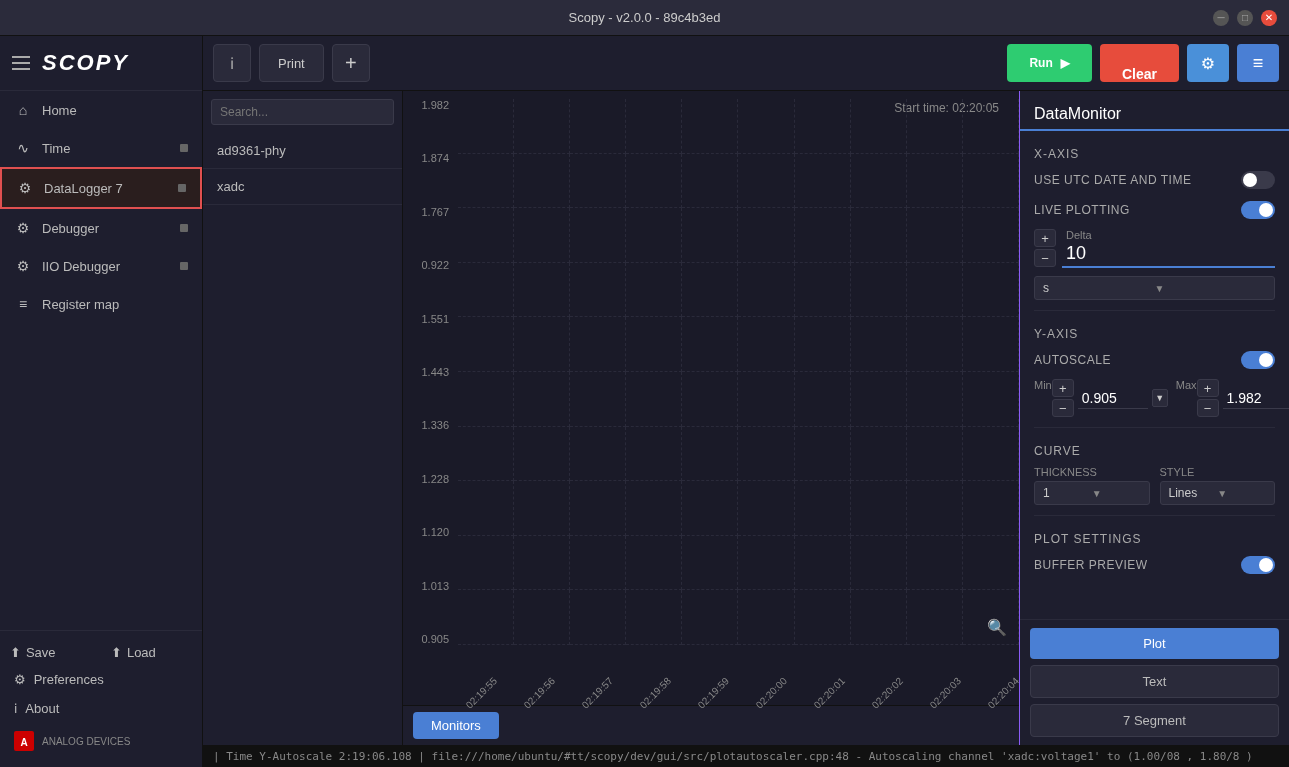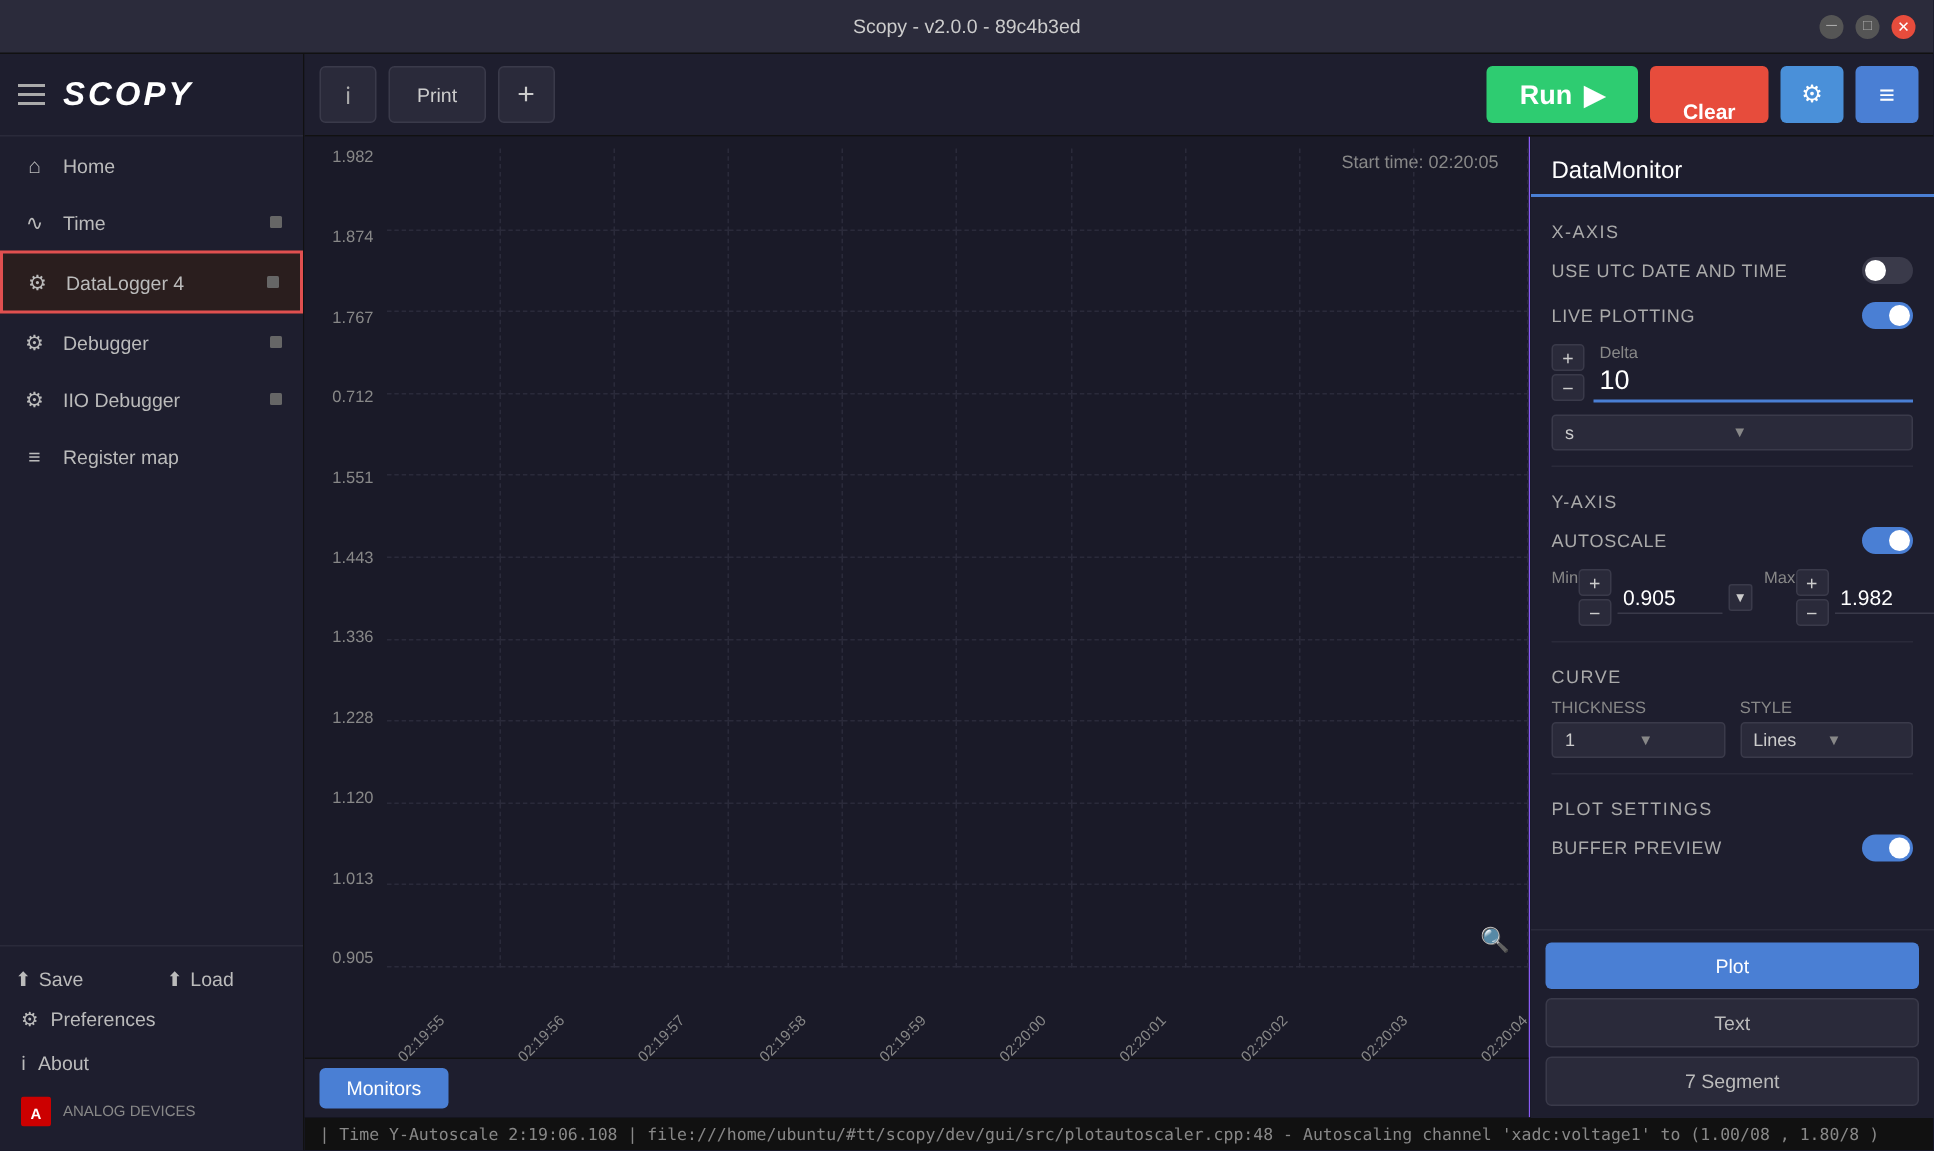--- a/index.html
+++ b/index.html
@@ -199,21 +199,21 @@
       font-size: 20px;
     }
     .toolbar-spacer { flex: 1; }
     .btn-run {
       height: 38px; padding: 0 22px;
       background: #2ecc71;
       border: none; border-radius: 4px;
       display: flex; align-items: center; gap: 8px;
       cursor: pointer;
       color: #fff;
-      font-size: 18px;
+      font-size: 12px;
       font-weight: bold;
     }
     .btn-clear {
       height: 38px; padding: 0 22px;
       background: #e74c3c;
       border: none; border-radius: 4px;
       display: flex; align-items: flex-end; gap: 6px;
       cursor: pointer;
       color: #fff;
       font-size: 14px;
@@ -601,21 +601,21 @@
         <span class="nav-icon">⌂</span>
         <span class="nav-label">Home</span>
       </div>
       <div class="nav-item">
         <span class="nav-icon">∿</span>
         <span class="nav-label">Time</span>
         <span class="nav-indicator active-dot"></span>
       </div>
       <div class="nav-item active">
         <span class="nav-icon">⚙</span>
-        <span class="nav-label">DataLogger 4</span>
+        <span class="nav-label">DataLogger 7</span>
         <span class="nav-indicator active-dot"></span>
       </div>
       <div class="nav-item">
         <span class="nav-icon">⚙</span>
         <span class="nav-label">Debugger</span>
         <span class="nav-indicator active-dot"></span>
       </div>
       <div class="nav-item">
         <span class="nav-icon">⚙</span>
         <span class="nav-label">IIO Debugger</span>
@@ -678,30 +678,41 @@
       <button class="btn-settings-blue">
         <span>⚙</span>
       </button>
       <button class="btn-menu-blue">
         <span>≡</span>
       </button>
     </div>
 
     <div class="content-area">
 
+      <div class="channels-panel">
+        <div class="channel-search">
+          <input type="text" placeholder="Search..." style="">
+        </div>
+        <div class="channel-item">
+          <span>ad9361-phy</span>
+        </div>
+        <div class="channel-item">
+          <span>xadc</span>
+        </div>
+      </div>
 
       <div class="plot-area">
         <div class="plot-canvas">
           <div class="plot-timestamp">Start time: 02:20:05</div>
 
           <div class="y-axis-labels">
             <span class="y-label">1.982</span>
             <span class="y-label">1.874</span>
             <span class="y-label">1.767</span>
-            <span class="y-label">0.712</span>
+            <span class="y-label">0.922</span>
             <span class="y-label">1.551</span>
             <span class="y-label">1.443</span>
             <span class="y-label">1.336</span>
             <span class="y-label">1.228</span>
             <span class="y-label">1.120</span>
             <span class="y-label">1.013</span>
             <span class="y-label">0.905</span>
           </div>
 
           <div class="plot-grid">

